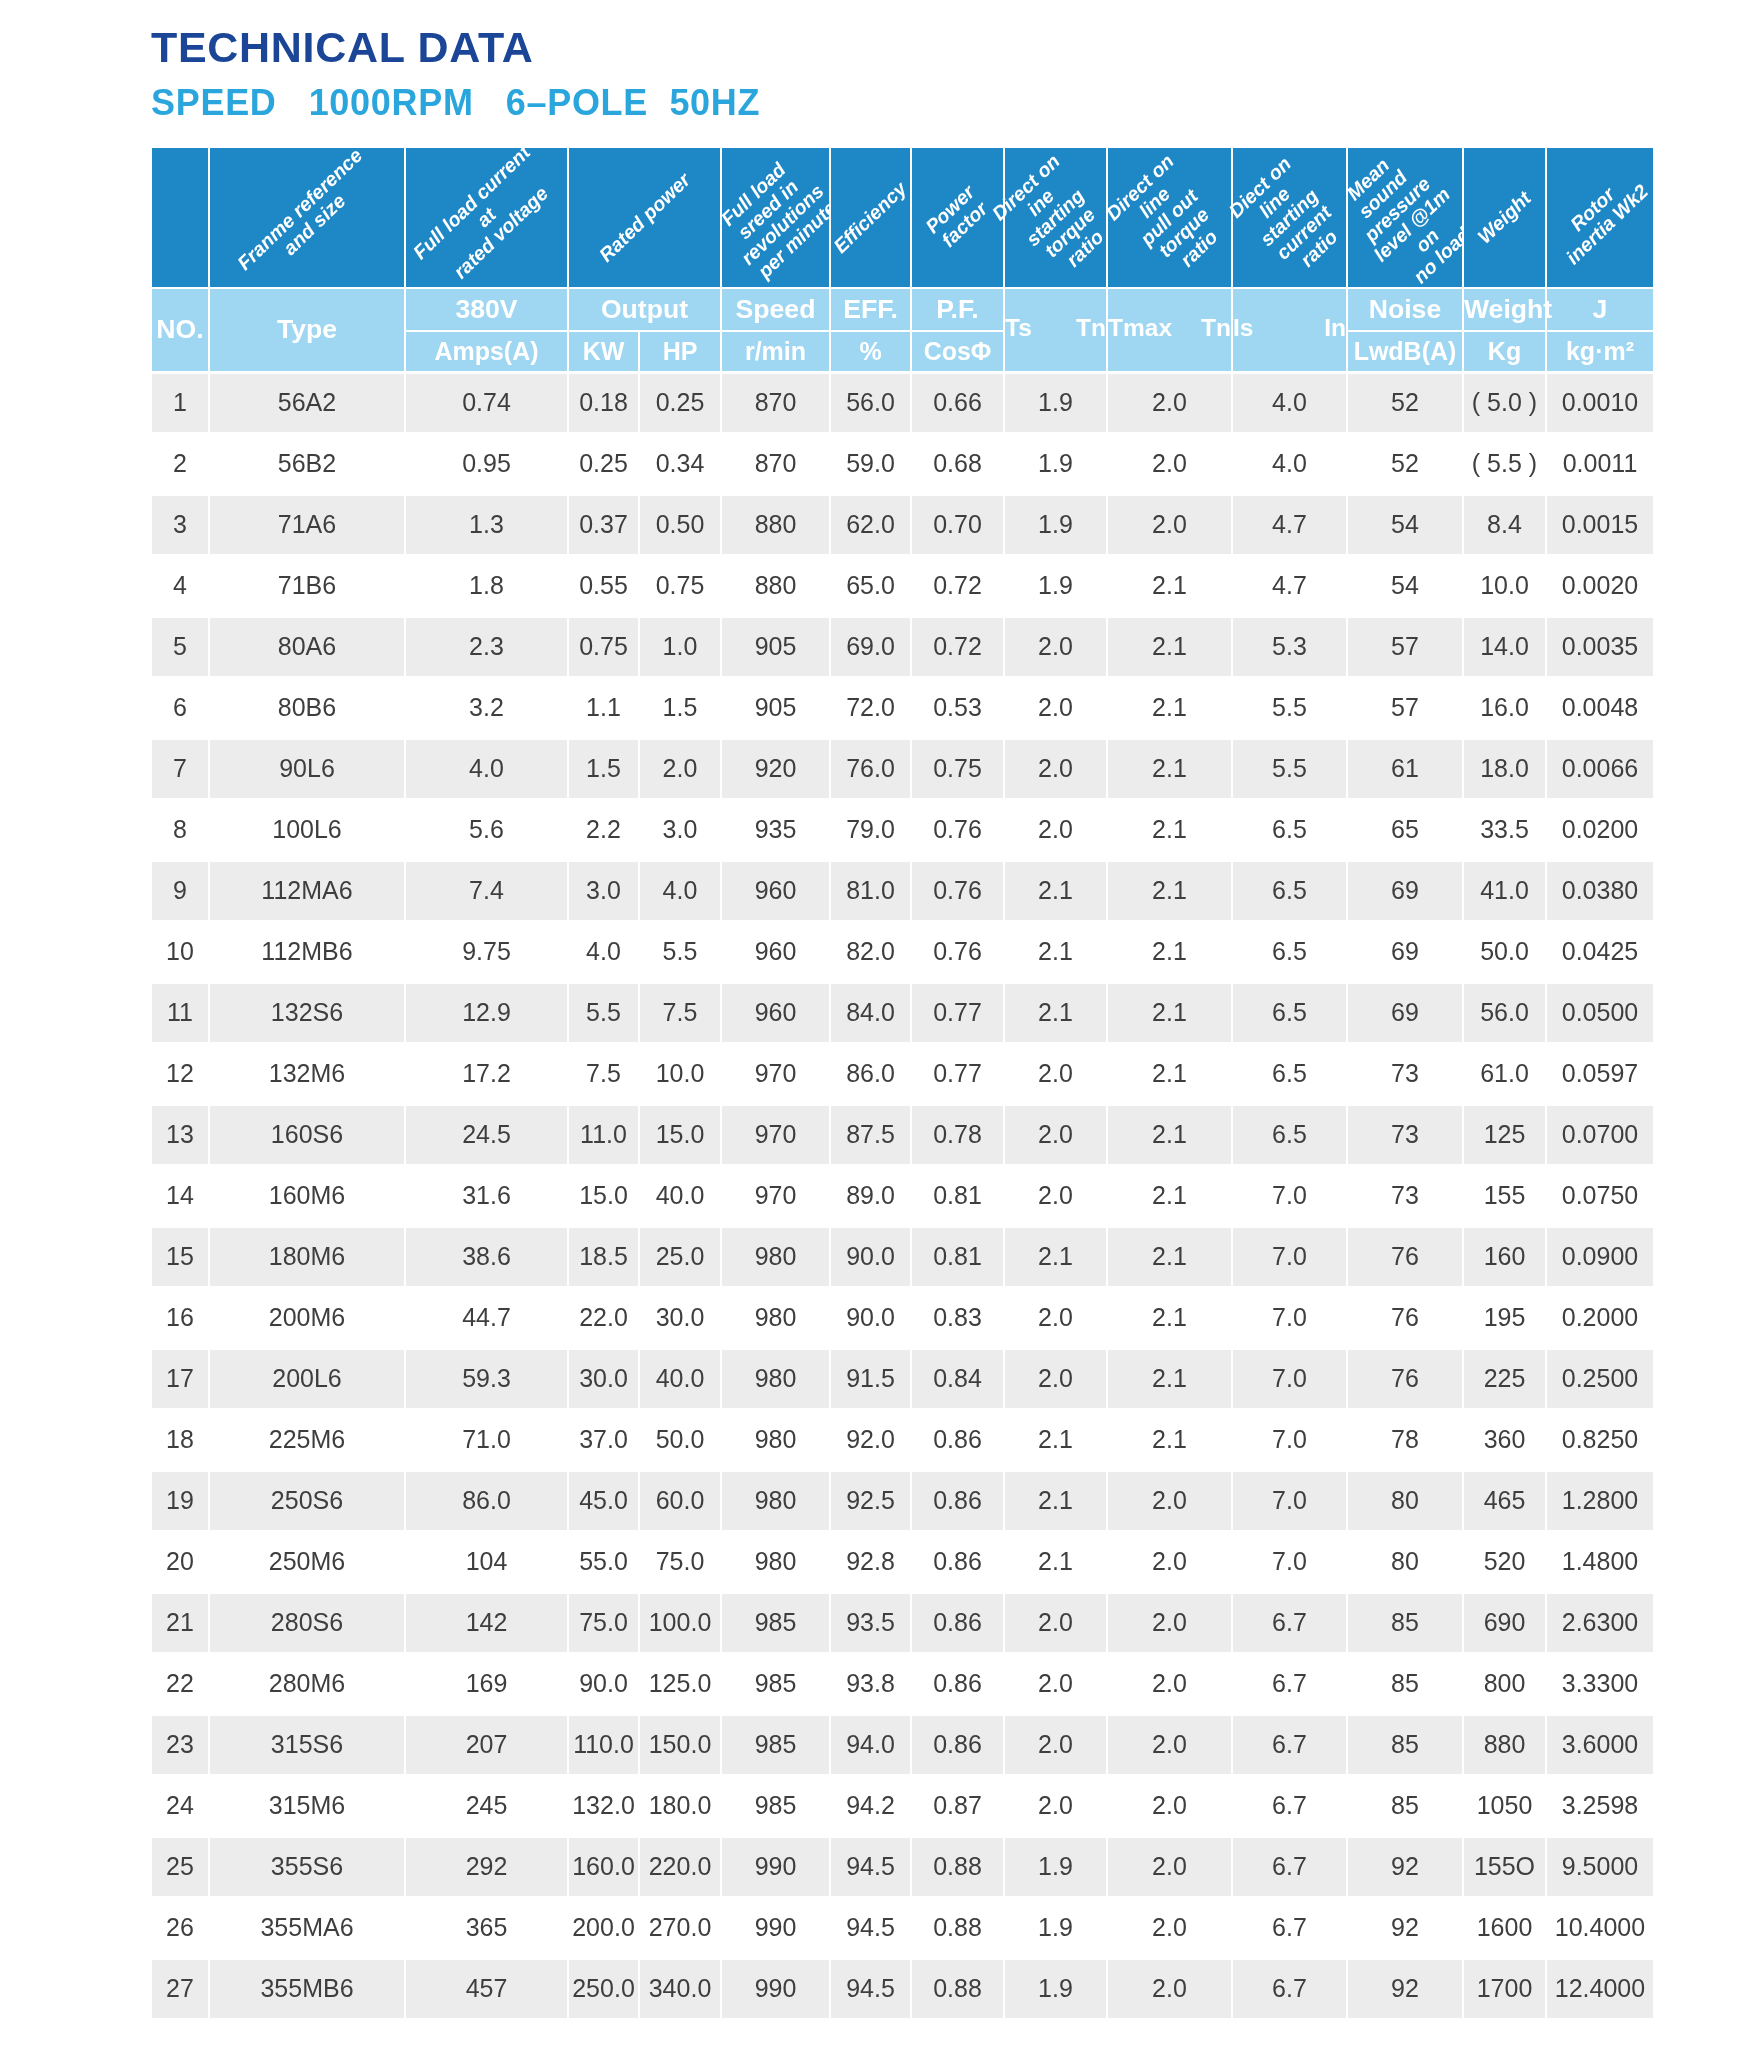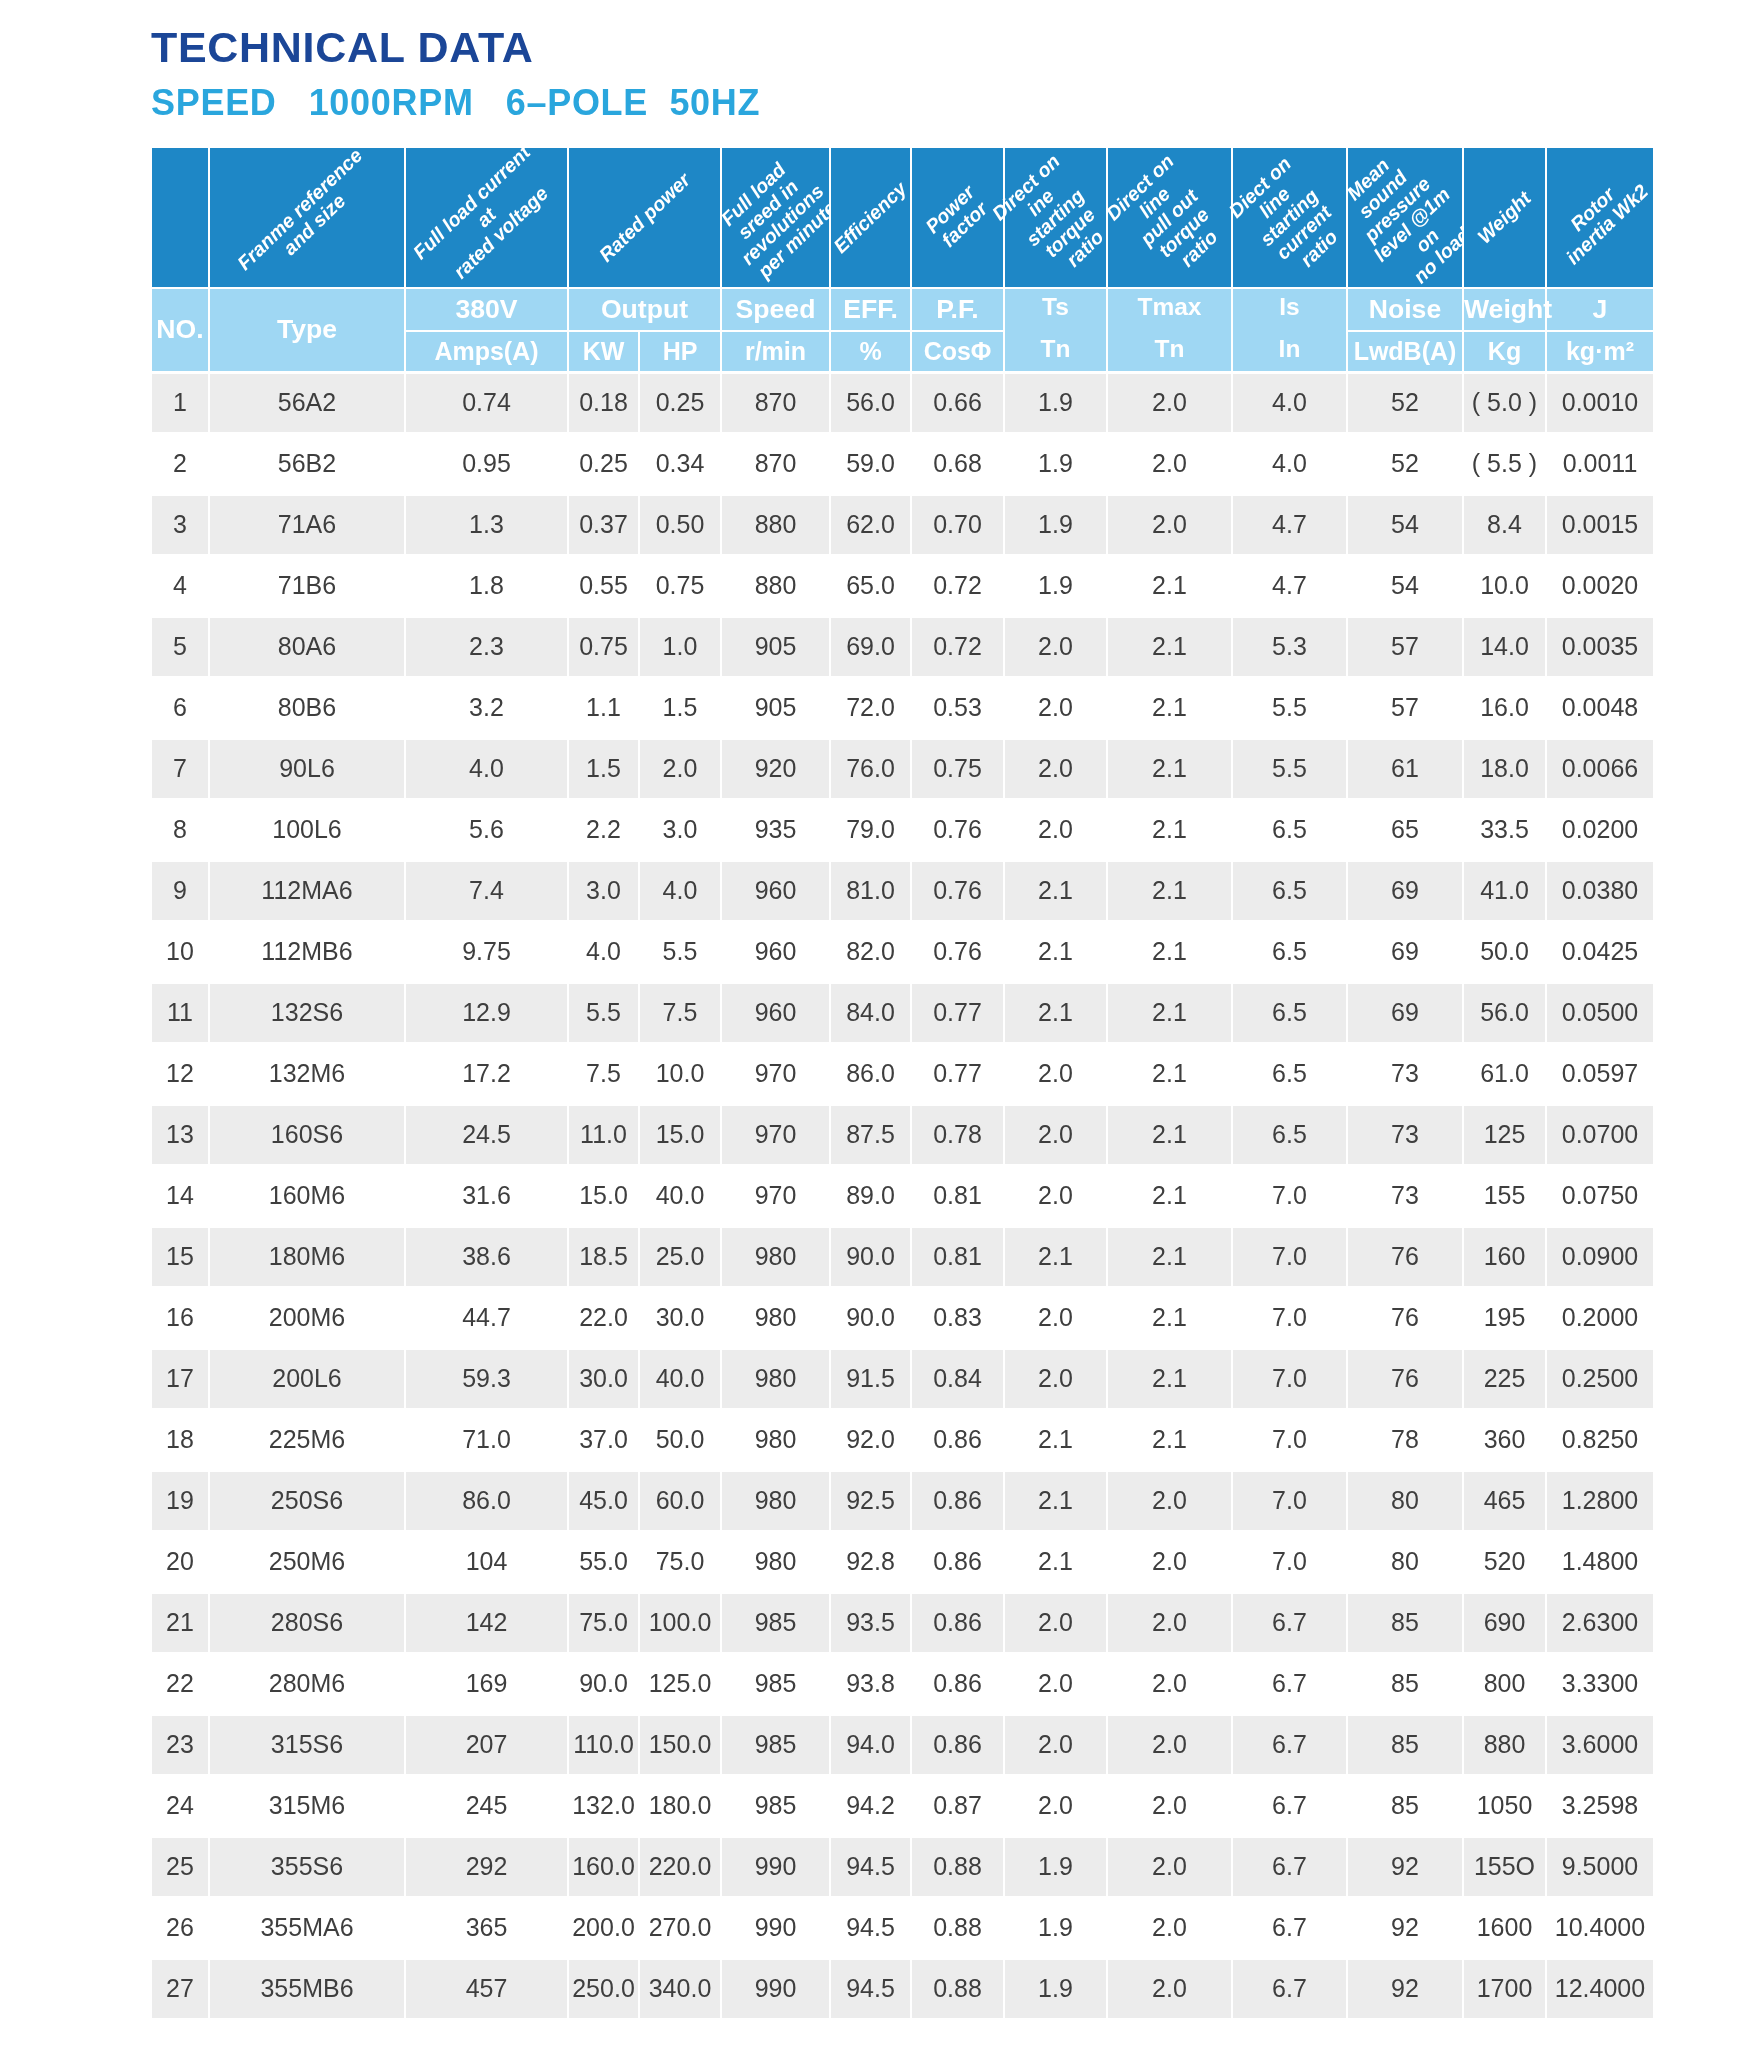--- a/index.html
+++ b/index.html
@@ -43,21 +43,21 @@
   
   tr.sub-a th, tr.sub-b th, th.span2 {
     background: #9fd7f3; color: #ffffff; font-weight: bold;
     border: 2.1px solid #fff; text-align: center;
   }
   tr.sub-a th { height: 43px; font-size: 26.6px; }
   tr.sub-b th { height: 41px; font-size: 25px; }
   th.corner { font-size: 28px; }
   th.stack { padding: 0; }
   .stack-inner {
-    height: 80px; display: flex; flex-direction: column;
+    height: 80px; display: flex; flex-direction: row;
     justify-content: space-between; align-items: center;
     padding: 2.8px 0 7px 0; font-size: 24.5px;
   }
   
   tbody td {
     height: 61px; text-align: center; vertical-align: middle;
     font-size: 25px; color: #3e3e3e;
     border-left: 2.1px solid #fff; border-right: 2.1px solid #fff;
     border-top: 3.5px solid #fff; border-bottom: 3.5px solid #fff;
     background: #ffffff;

